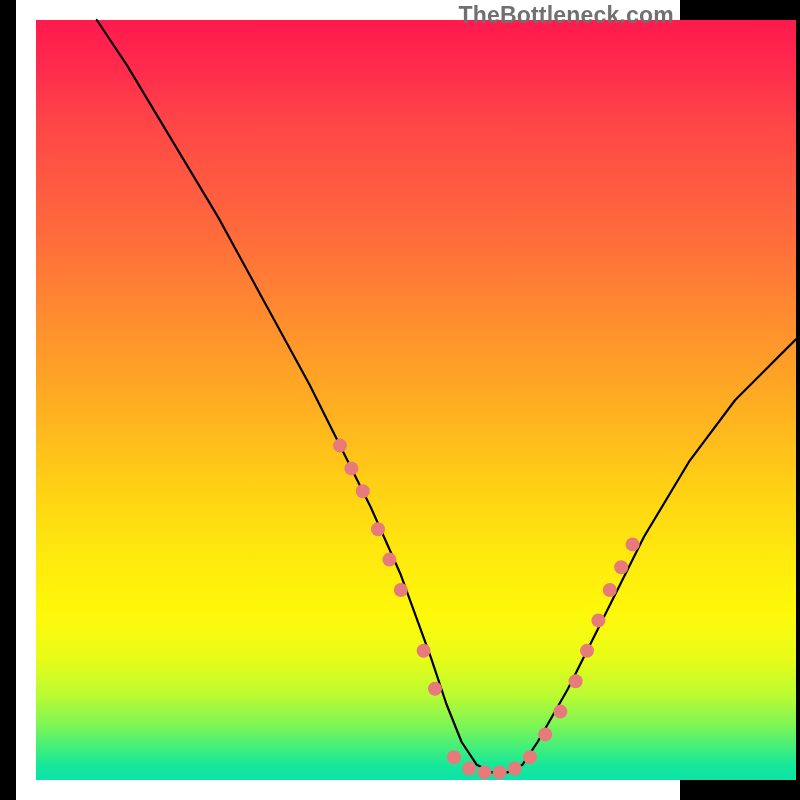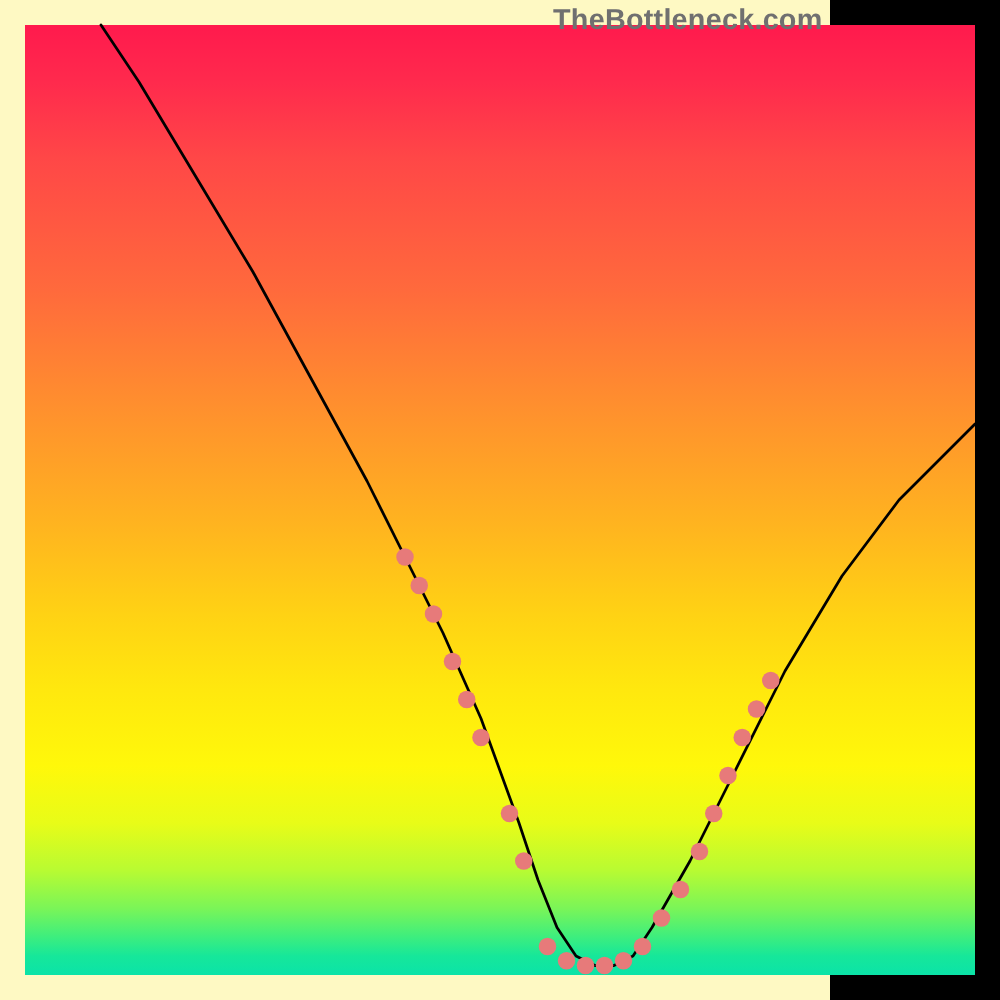--- a/index.html
+++ b/index.html
@@ -6,25 +6,25 @@
     margin: 0;
     padding: 0;
     width: 800px;
     height: 800px;
     background: #000;
     overflow: hidden;
     font-family: Arial, Helvetica, sans-serif;
   }
   .frame {
     position: absolute;
-    left: 0;
+    left: 16px;
     top: 0;
     width: 664px;
     height: 800px;
-    background: #fef9c3;
+    background: #ffffff;
   }
   .plot {
     position: absolute;
     left: 20px;
     top: 20px;
     width: 760px;
     height: 760px;
     
     background: linear-gradient(
       to bottom,

